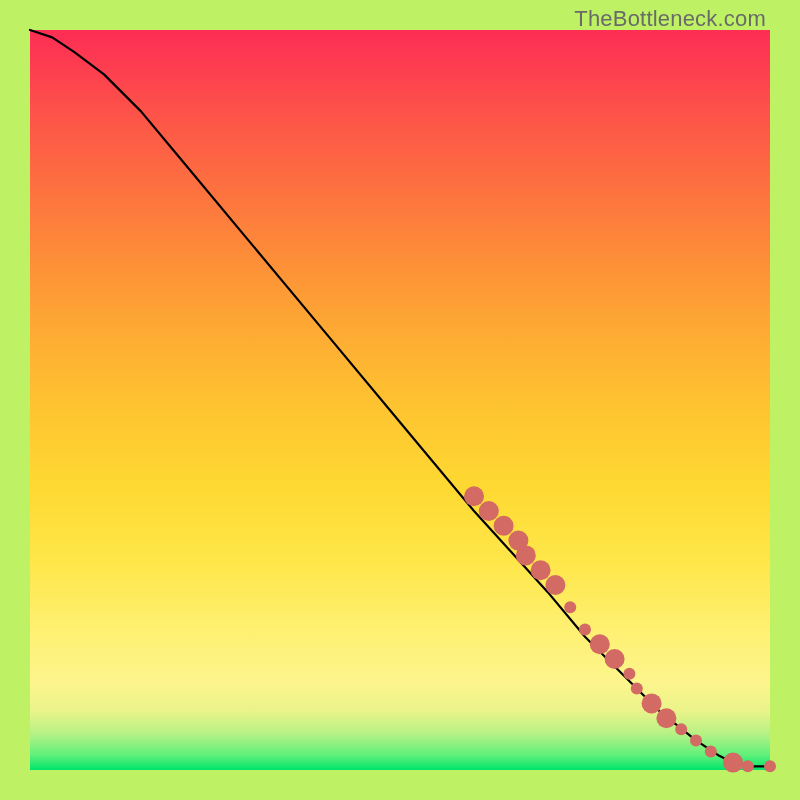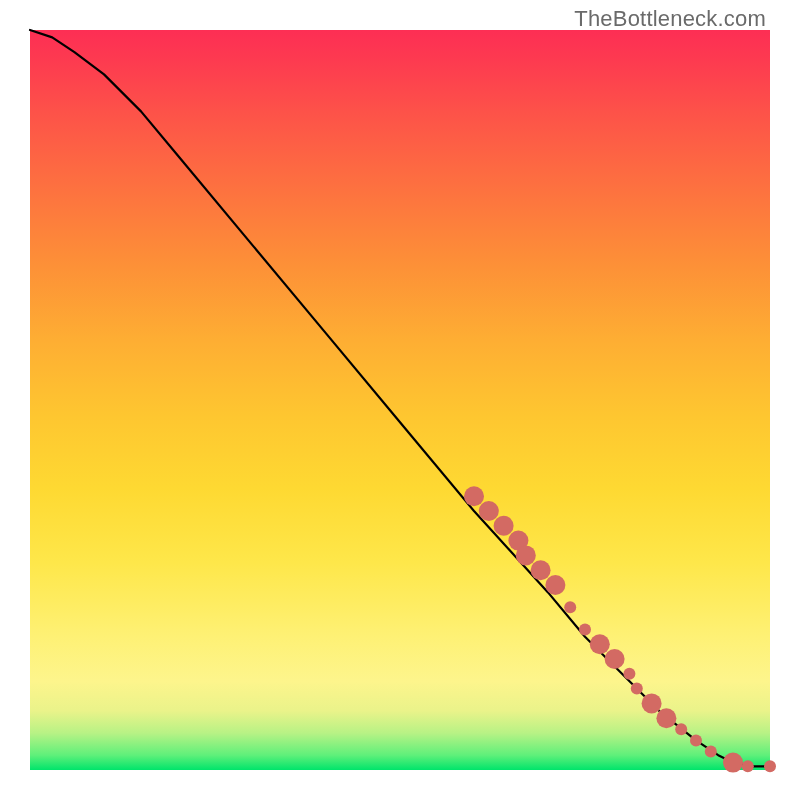--- a/index.html
+++ b/index.html
@@ -8,21 +8,21 @@
     width: 800px;
     height: 800px;
     overflow: hidden;
     background: #000;
     font-family: Arial, Helvetica, sans-serif;
   }
   .frame {
     position: relative;
     width: 800px;
     height: 800px;
-    background: #ffffff;
+    background: #bef264;
   }
   .plot-area {
     position: absolute;
     left: 30px;
     top: 30px;
     width: 740px;
     height: 740px;
     
     background: linear-gradient(
       to top,

